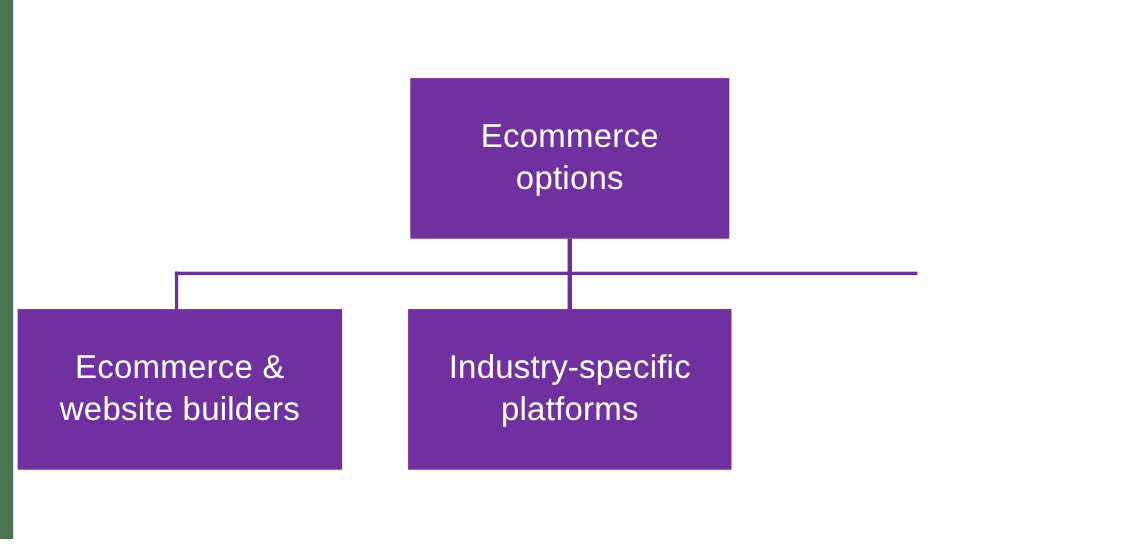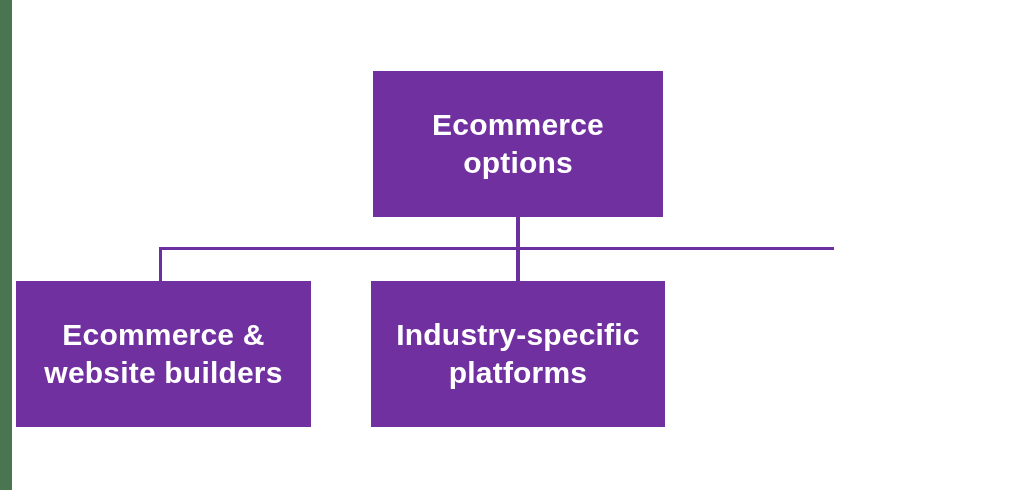--- a/index.html
+++ b/index.html
@@ -7,21 +7,20 @@
     padding: 0;
     background: #ffffff;
     font-family: "Liberation Sans", sans-serif;
   }
   .canvas {
     position: relative;
     width: 834px;
     height: 498px;
     background: var(--background, #ffffff);
     overflow: hidden;
-    font-weight: bold;
   }
   
   .left-bar {
     position: absolute;
     left: 0; top: 0;
     width: 12px; height: 490px;
     background: var(--edge-green, #4a7551);
   }
   .right-line {
     position: absolute;

